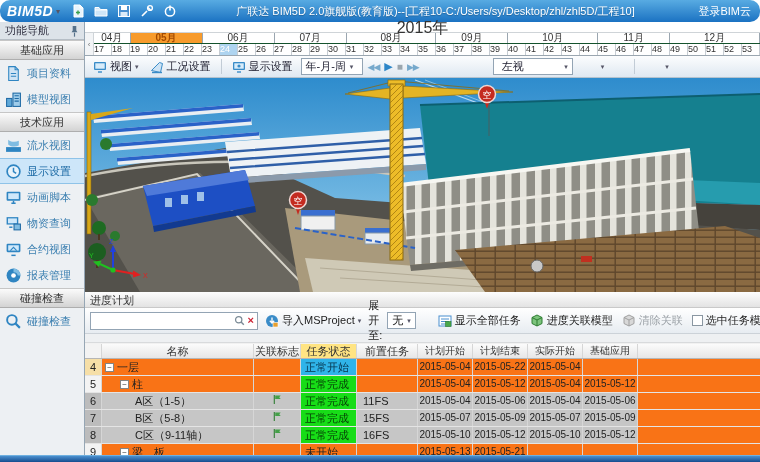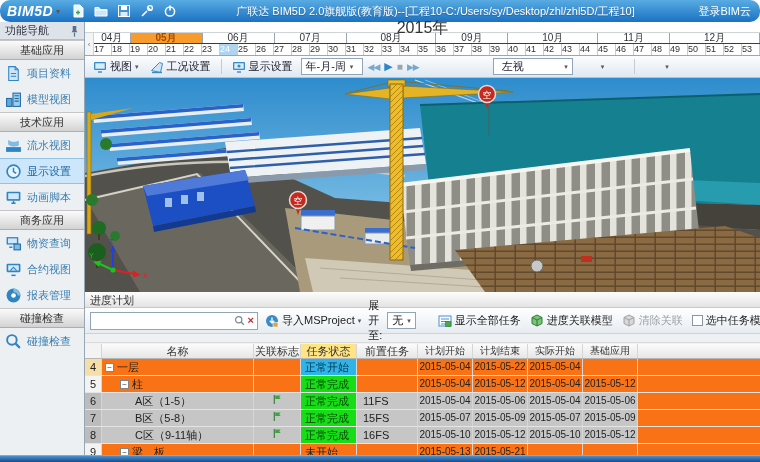--- a/index.html
+++ b/index.html
@@ -171,21 +171,20 @@
           <span>显示设置</span>
         </div>
         <div class="sb-item">
           <span class="i"><svg viewBox="0 0 16 16">
               <rect x="1.5" y="2.5" width="13" height="8.5" rx="1" fill="#2f85c2"></rect>
               <rect x="3" y="4" width="10" height="5.5" fill="#cfe8fa"></rect>
               <path d="M6 13.5h4M8 11v2.5" stroke="#2f85c2" stroke-width="1.4"></path>
             </svg></span>
           <span>动画脚本</span>
         </div>
-        <div class="sb-section">商务应用</div>
         <div class="sb-item">
           <span class="i"><svg viewBox="0 0 16 16">
               <rect x="1.5" y="2" width="11" height="7" fill="#2f85c2"></rect>
               <rect x="2.8" y="3.2" width="8.4" height="4.6" fill="#cfe8fa"></rect>
               <rect x="8.5" y="8.5" width="6" height="5.5" fill="#7fbce2" stroke="#1f6aa5"></rect>
               <path d="M4 11.5h3" stroke="#2f85c2" stroke-width="1.4"></path>
             </svg></span>
           <span>物资查询</span>
         </div>
         <div class="sb-item">

